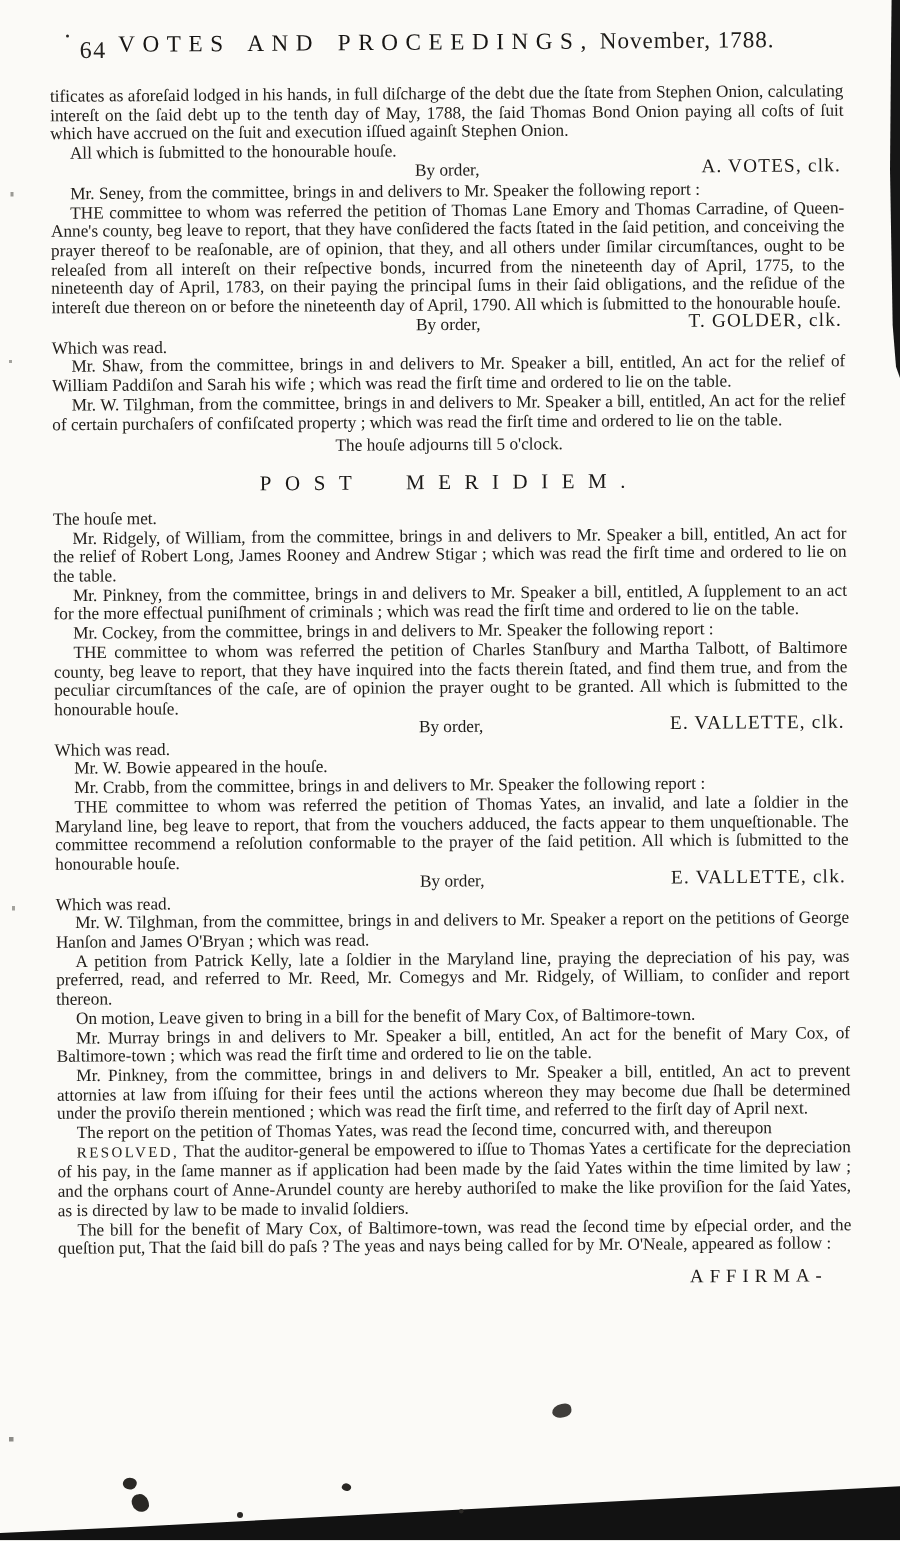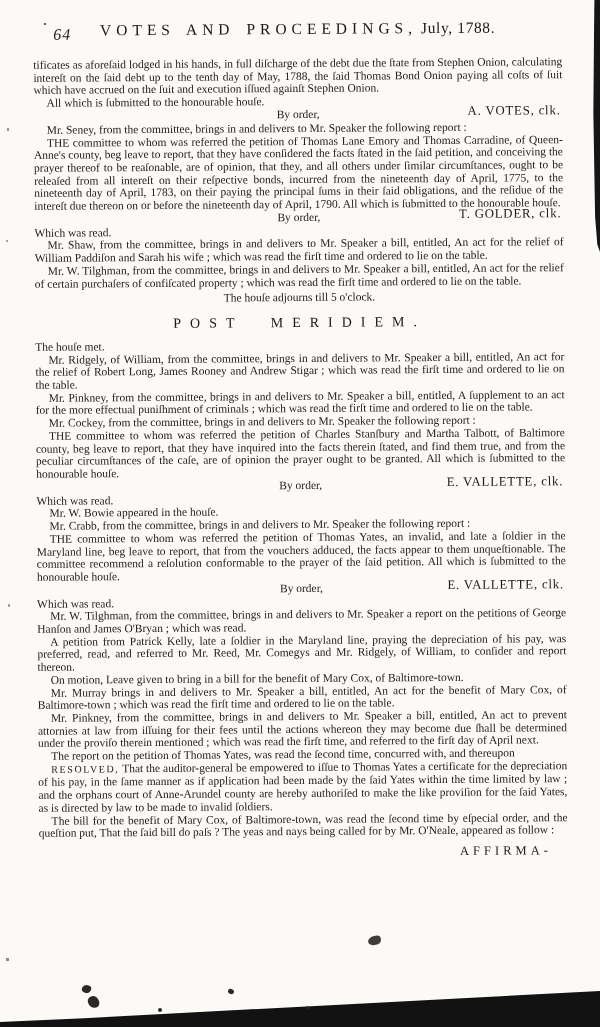--- a/index.html
+++ b/index.html
@@ -7,21 +7,21 @@
     position:relative; width:600px; height:1027px;
     background:#fbfaf7; overflow:hidden;
     font-family:"Liberation Serif","DejaVu Serif",serif;
     color:#1d1b18;
   }
   .content {
     position:absolute; left:33px; top:20px; width:529px;
     transform:rotate(-0.4deg); transform-origin:50% 0;
   }
   .header { position:relative; text-align:center; height:26px; margin-bottom:11px; }
-  .page-num { position:absolute; left:20px; top:4px; font-size:16px; font-style:italic; letter-spacing:1px; color:#242220; }
+  .page-num { position:absolute; left:20px; top:4px; font-size:16px; letter-spacing:1px; color:#242220; }
   .title-caps { font-size:15.5px; letter-spacing:5px; word-spacing:3px; color:#181614; }
   .title-date { font-size:15.5px; letter-spacing:0.6px; }
   .body-p { margin:0; text-align:justify; font-size:11.5px; line-height:12.7px; color:#23201c; }
   .body-p.indent { text-indent:13px; }
   .body-p.continuation, .body-p.flush { text-indent:0; }
   .lead-caps { letter-spacing:1.6px; font-size:10px; }
   .center-line { text-align:center; font-size:11.5px; line-height:12.7px; margin:3px 0 5px; }
   .pm-heading { text-align:center; font-size:14px; letter-spacing:9px; word-spacing:15px; margin:11px 0 8px; color:#1a1816; }
   .attestation { position:relative; font-size:11.5px; line-height:13.2px; height:14px; }
   .by-order { position:absolute; left:0; right:0; text-align:center; }
@@ -51,21 +51,21 @@
   .s11 { left:6px; top:958px; width:3px; height:3px; background:#8d8c88; }
 </style>
 </head>
 <body>
 
 <div class="page">
   <div class="content">
     <div class="header">
       <span class="page-num">64</span>
       <span class="title-caps">VOTES AND PROCEEDINGS,</span>
-      <span class="title-date">July, 1788.</span>
+      <span class="title-date">November, 1788.</span>
     </div>
 
     <div id="page-body">
         <p class="body-p continuation">tificates as aforeſaid lodged in his hands, in full diſcharge of the debt due the ſtate from Stephen Onion, calculating intereſt on the ſaid debt up to the tenth day of May, 1788, the ſaid Thomas Bond Onion paying all coſts of ſuit which have accrued on the ſuit and execution iſſued againſt Stephen Onion.</p>
         <p class="body-p indent">All which is ſubmitted to the honourable houſe.</p>
         <div class="attestation">
           <span class="by-order">By order,</span>
           <span class="clerk">A. VOTES, clk.</span>
         </div>
         <p class="body-p indent">Mr. Seney, from the committee, brings in and delivers to Mr. Speaker the following report :</p>

